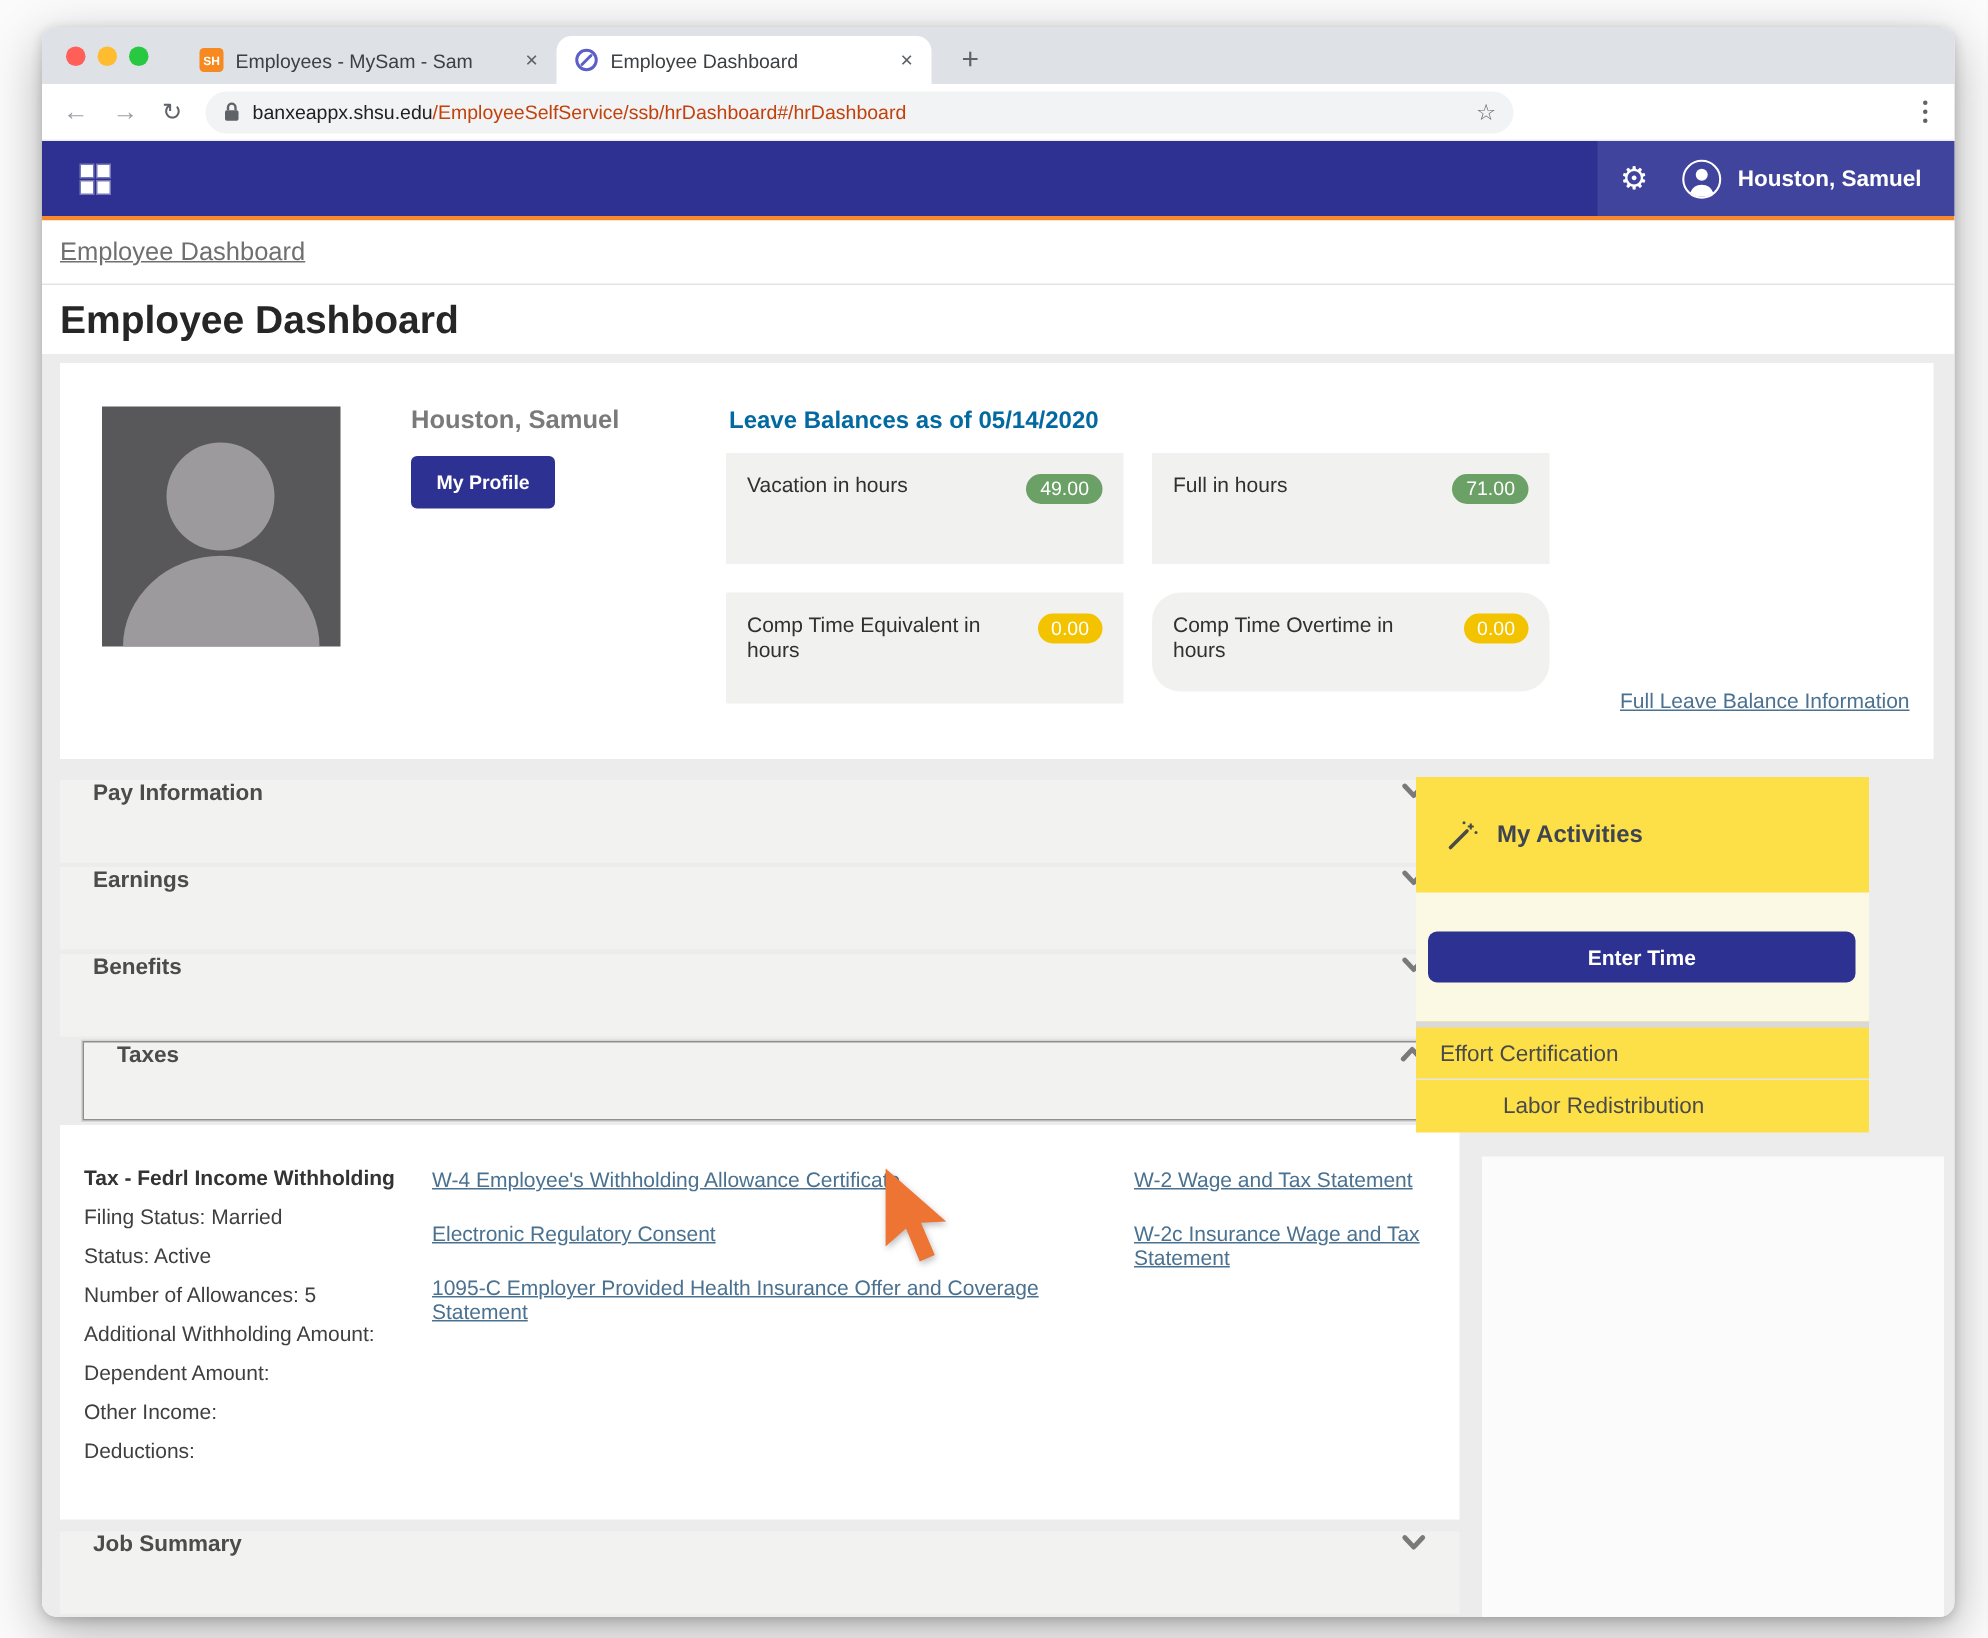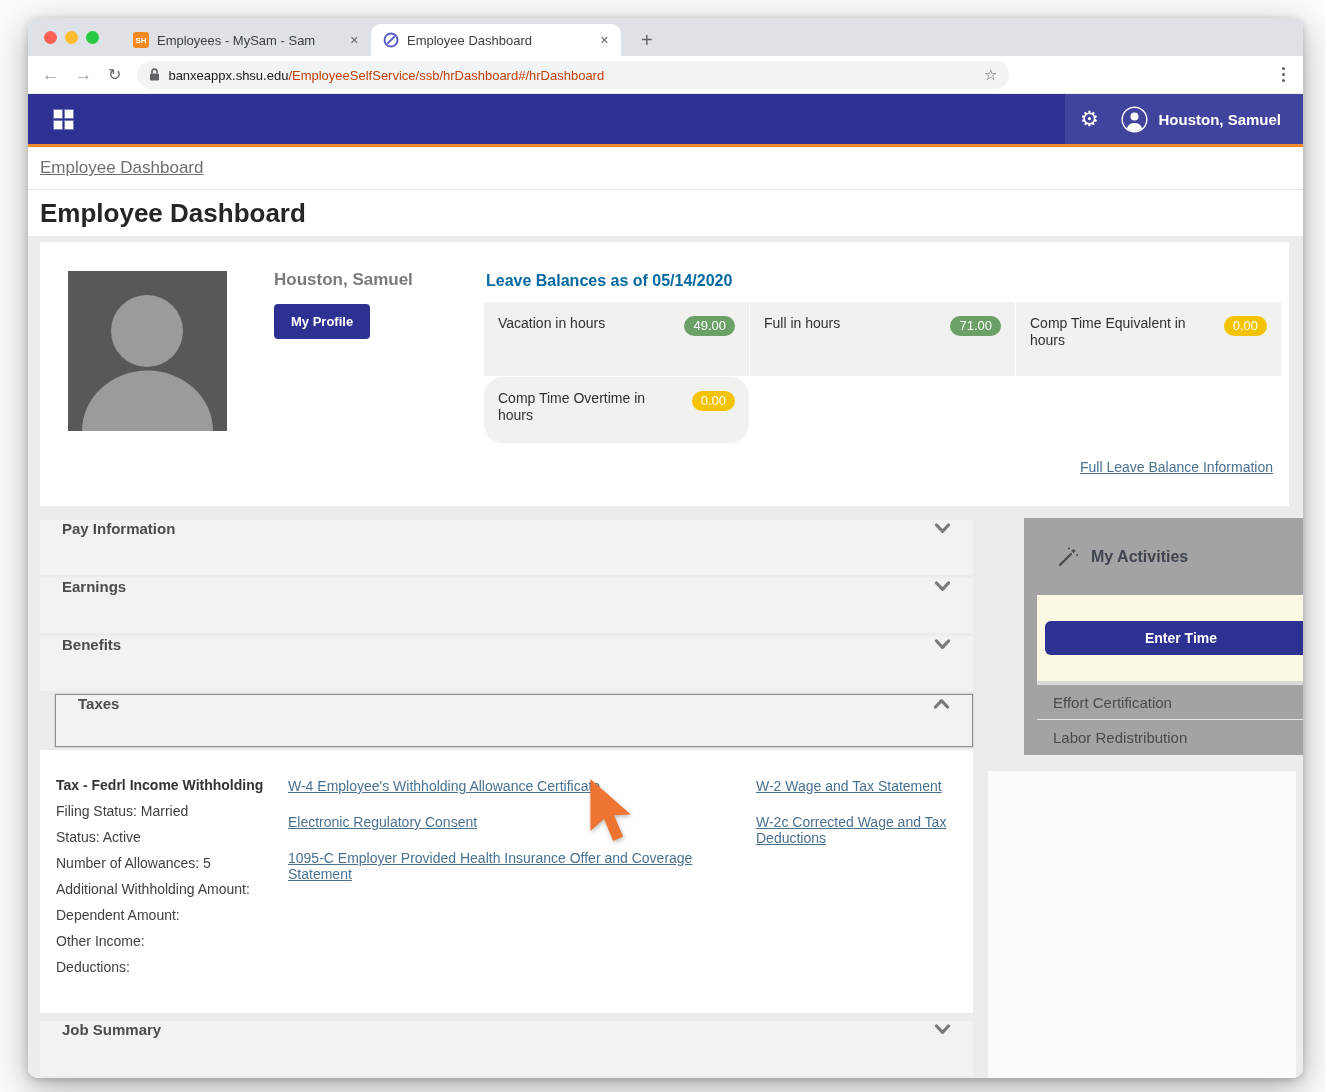--- a/index.html
+++ b/index.html
@@ -51,21 +51,21 @@
 
   
   .bodyarea { position:relative; height:842px; background:#ececec; }
 
   .topcard { position:absolute; left:12px; top:6px; width:1249px; height:264px; background:#fff; }
   .photo { position:absolute; left:28px; top:29px; width:159px; height:160px; background:#58585a; overflow:hidden; }
   .pname { position:absolute; left:234px; top:28px; font-size:17px; font-weight:bold; color:#7a7a7a; }
   .myprofile { position:absolute; left:234px; top:62px; background:#2d3192; color:#fff; font-weight:bold;
     font-size:13px; border:none; border-radius:4px; padding:10px 17px; }
   .leavehead { position:absolute; left:446px; top:30px; font-size:16px; font-weight:bold; color:#0369a1; }
-  .balwrap { position:absolute; left:444px; top:60px; width:801px; display:flex; flex-wrap:wrap; gap:1px; }
+  .balwrap { position:absolute; left:444px; top:60px; width:801px; display:flex; flex-wrap:wrap; gap:19px; }
   .balcard { width:265px; height:74px; background:#f1f1ef; padding:13px 14px; display:flex; justify-content:space-between; }
   .balcard:nth-child(4){ height:66px;border-radius:19px; }
   .ballabel { font-size:14px; color:#303030; width:162px; line-height:17px; }
   .pill { height:20px; border-radius:10px; padding:0 9px; color:#fff; font-size:13px; line-height:20px; margin-top:1px;margin-left:24px; }
   .pill.green { background:#6ba066; }
   .pill.yellow { background:#f3c300; }
   .fulllink { position:absolute; right:16px; top:217px; font-size:14px; color:#4a7190; text-decoration:underline; }
 
   .leftcol { position:absolute; left:12px; top:284px; width:933px; }
   .acc { height:55px; background:#f2f2f1; display:flex; align-items:flex-start; padding:0 22px; margin-bottom:3px; }
@@ -74,29 +74,29 @@
   .acc.open { border:1px solid #8f8f8f; box-shadow:0 0 0 1px #d7d7d7; height:53px;margin-left:15px; }
   .taxcontent { background:#fff; height:263px; position:relative; margin-bottom:8px; }
   .taxdetails { position:absolute; left:16px; top:22px; }
   .taxdetails div { font-size:14px; color:#3f3f3f; line-height:26px; }
   .taxdetails div:first-child { font-weight:bold; color:#333; }
   .linkcol { position:absolute; top:28px; }
   .linkcol.c1 { left:248px; width:406px; }
   .linkcol.c2 { left:716px; width:200px; }
   .linkcol a { display:block; font-size:14px; color:#4a7190; text-decoration:underline; line-height:16px; margin-bottom:20px; }
 
-  .sidepanel { position:absolute; left:996px; top:282px; width:302px; background:#a3a3a3;padding-left:13px; }
+  .sidepanel { position:absolute; left:916px; top:282px; width:302px; background:#fde047; }
   .acthead { height:77px; display:flex; align-items:center; padding-left:20px; gap:12px; }
   .acthead .t { font-size:16px; font-weight:bold; color:#3f4550; }
   .cream { background:#fbf8e3; height:86px; padding:26px 9px 0 8px; }
   .entertime { width:100%; height:34px; background:#2d3192; color:#fff; font-weight:bold; font-size:14px;
     border:none; border-radius:6px; }
   .actdiv { height:4px; background:#d9d9d9; }
   .actrow { height:35px; display:flex; align-items:center; padding-left:16px; font-size:15px; color:#4a4a4a; border-bottom:1px solid #e6e6e6; }
-  .actrow:last-child { border-bottom:none; }
+  .actrow:last-child { border-bottom:none;margin-left:42px; }
 
   .bottompanel { position:absolute; left:960px; top:535px; width:308px; height:307px; background:#fbfbfc; }
 
   .cursor { position:absolute; left:558px; top:540px; filter:drop-shadow(1px 2px 2px rgba(0,0,0,.25)); }
 </style>
 </head>
 <body>
 
 <div class="window">
 
@@ -249,21 +249,21 @@
           <div>Other Income:</div>
           <div>Deductions:</div>
         </div>
         <div class="linkcol c1">
           <a href="#">W-4 Employee's Withholding Allowance Certificate</a>
           <a href="#">Electronic Regulatory Consent</a>
           <a href="#">1095-C Employer Provided Health Insurance Offer and Coverage Statement</a>
         </div>
         <div class="linkcol c2">
           <a href="#">W-2 Wage and Tax Statement</a>
-          <a href="#">W-2c Corrected Wage and Tax Deductions</a>
+          <a href="#">W-2c Insurance Wage and Tax Statement</a>
         </div>
       </div>
 
       <div class="acc">
         <span class="lbl">Job Summary</span>
         <span class="chev">
           <svg width="17" height="11" viewBox="0 0 17 11">
               <path d="M2.5 2 L8.5 8.4 L14.5 2" fill="none" stroke="#7a7a7a" stroke-width="3.2" stroke-linecap="round" stroke-linejoin="round"></path>
             </svg>
         </span>

